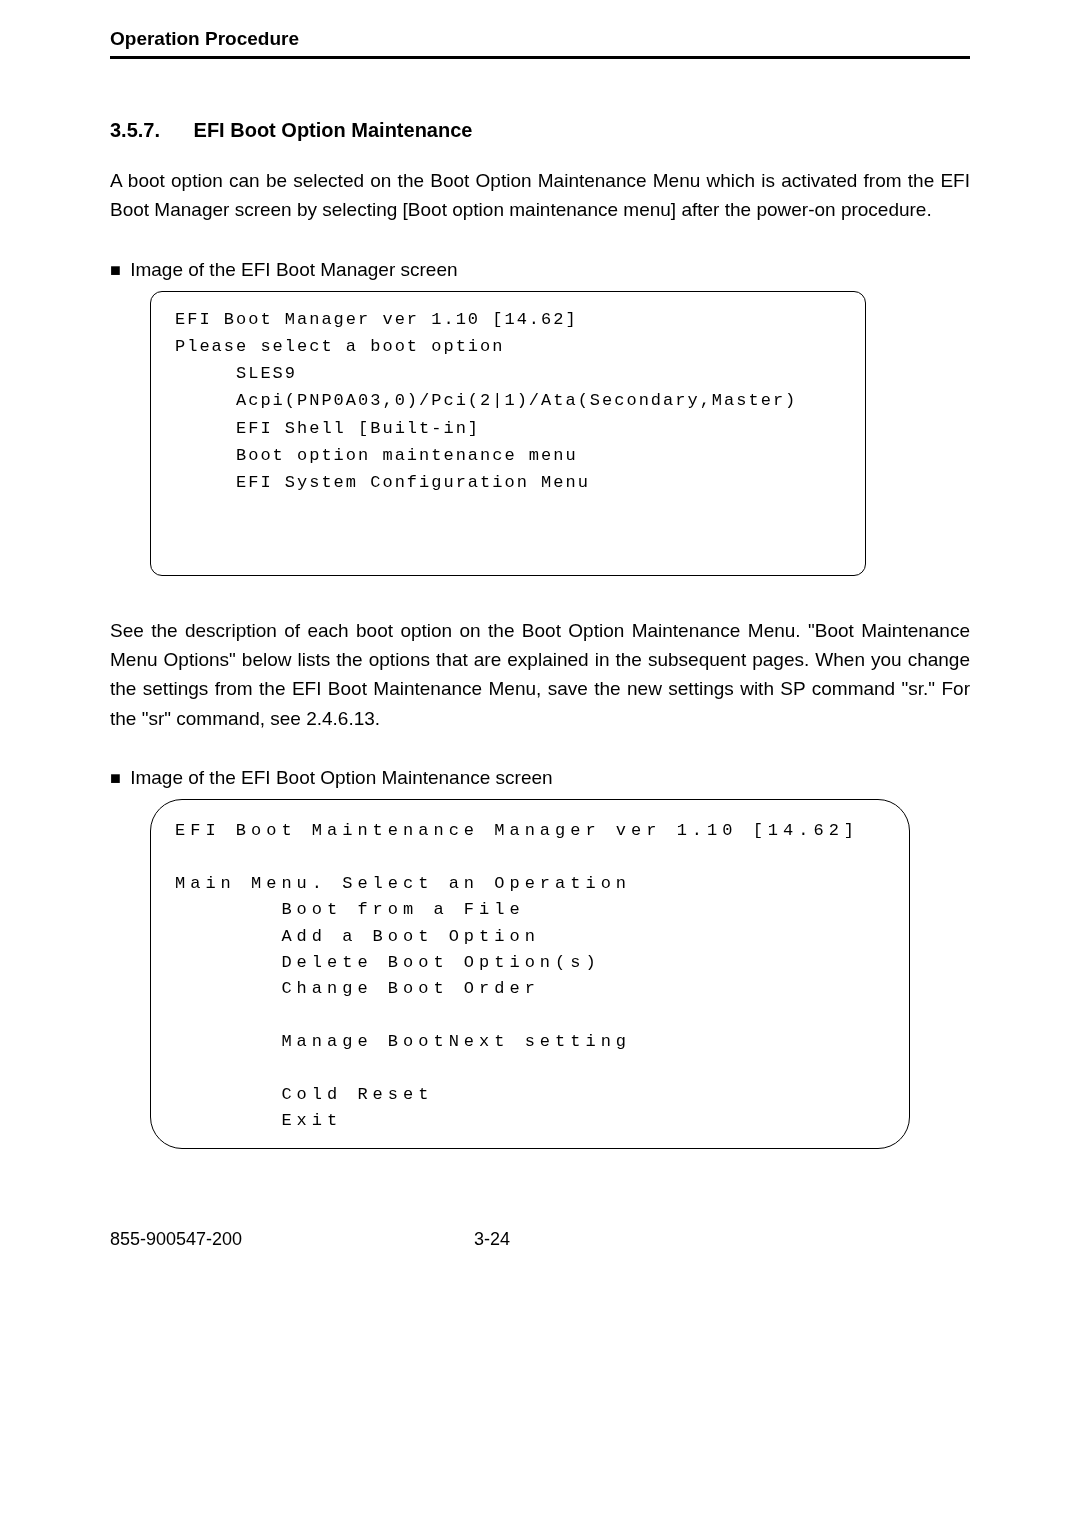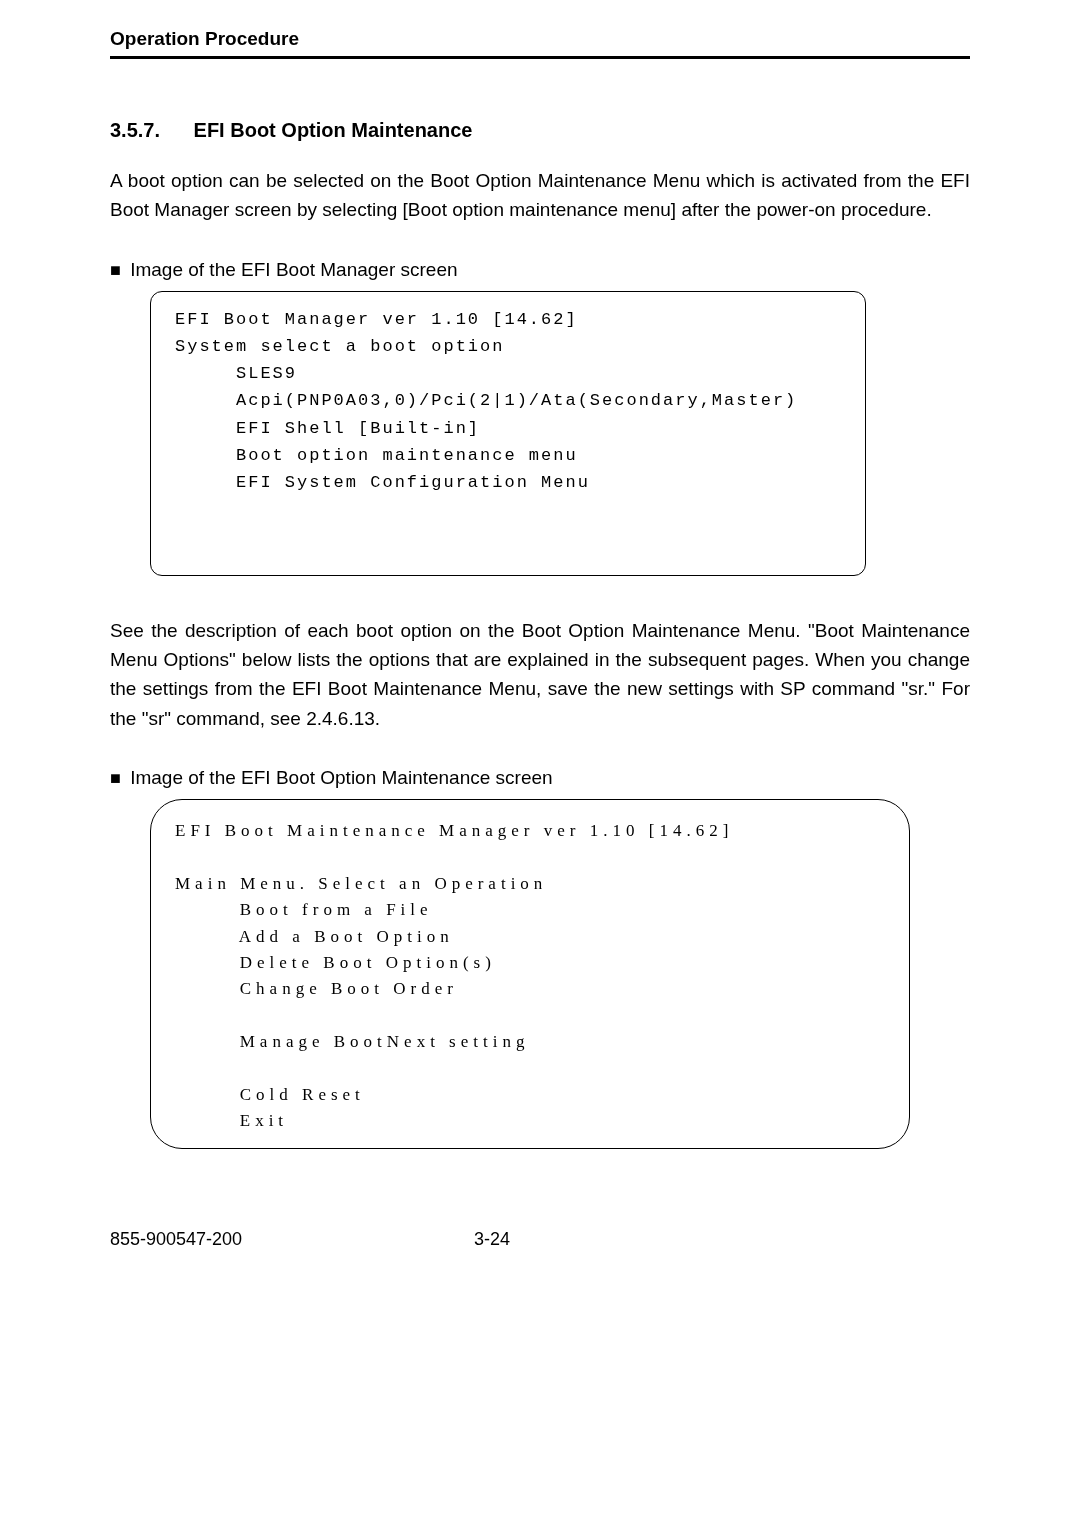--- a/index.html
+++ b/index.html
@@ -59,21 +59,21 @@
     box-sizing: border-box;
   }
   .mono {
     font-family: "Courier New", Courier, monospace;
     font-size: 17px;
     letter-spacing: 2px;
     line-height: 1.6;
     white-space: pre;
   }
   .mono2 {
-    font-family: Liberation Serif, serif;
+    font-family: Liberation Mono, monospace;
     font-size: 17px;
     letter-spacing: 5px;
     line-height: 1.55;
     white-space: pre;
   }
   .screen-box2 {
     border: 1.5px solid #000;
     border-radius: 32px;
     padding: 18px 24px 14px 24px;
     margin: 6px 0 80px 40px;
@@ -103,21 +103,21 @@
 
   <div class="body-text justify">A boot option can be selected on the Boot Option Maintenance Menu which is activated from the EFI Boot Manager screen by selecting [Boot option maintenance menu] after the power-on procedure.</div>
 
   <div class="caption">
     <span class="bullet">■</span>
     <span>Image of the EFI Boot Manager screen</span>
   </div>
 
   <div class="screen-box">
     <div class="mono">EFI Boot Manager ver 1.10 [14.62]</div>
-    <div class="mono">System select a boot option</div>
+    <div class="mono">Please select a boot option</div>
     <div class="mono">     SLES9</div>
     <div class="mono">     Acpi(PNP0A03,0)/Pci(2|1)/Ata(Secondary,Master)</div>
     <div class="mono">     EFI Shell [Built-in]</div>
     <div class="mono">     Boot option maintenance menu</div>
     <div class="mono">     EFI System Configuration Menu</div>
     <div class="mono">&nbsp;</div>
     <div class="mono">&nbsp;</div>
   </div>
 
   <div class="body-text justify">See the description of each boot option on the Boot Option Maintenance Menu. "Boot Maintenance Menu Options" below lists the options that are explained in the subsequent pages. When you change the settings from the EFI Boot Maintenance Menu, save the new settings with SP command "sr." For the "sr" command, see 2.4.6.13.</div>

